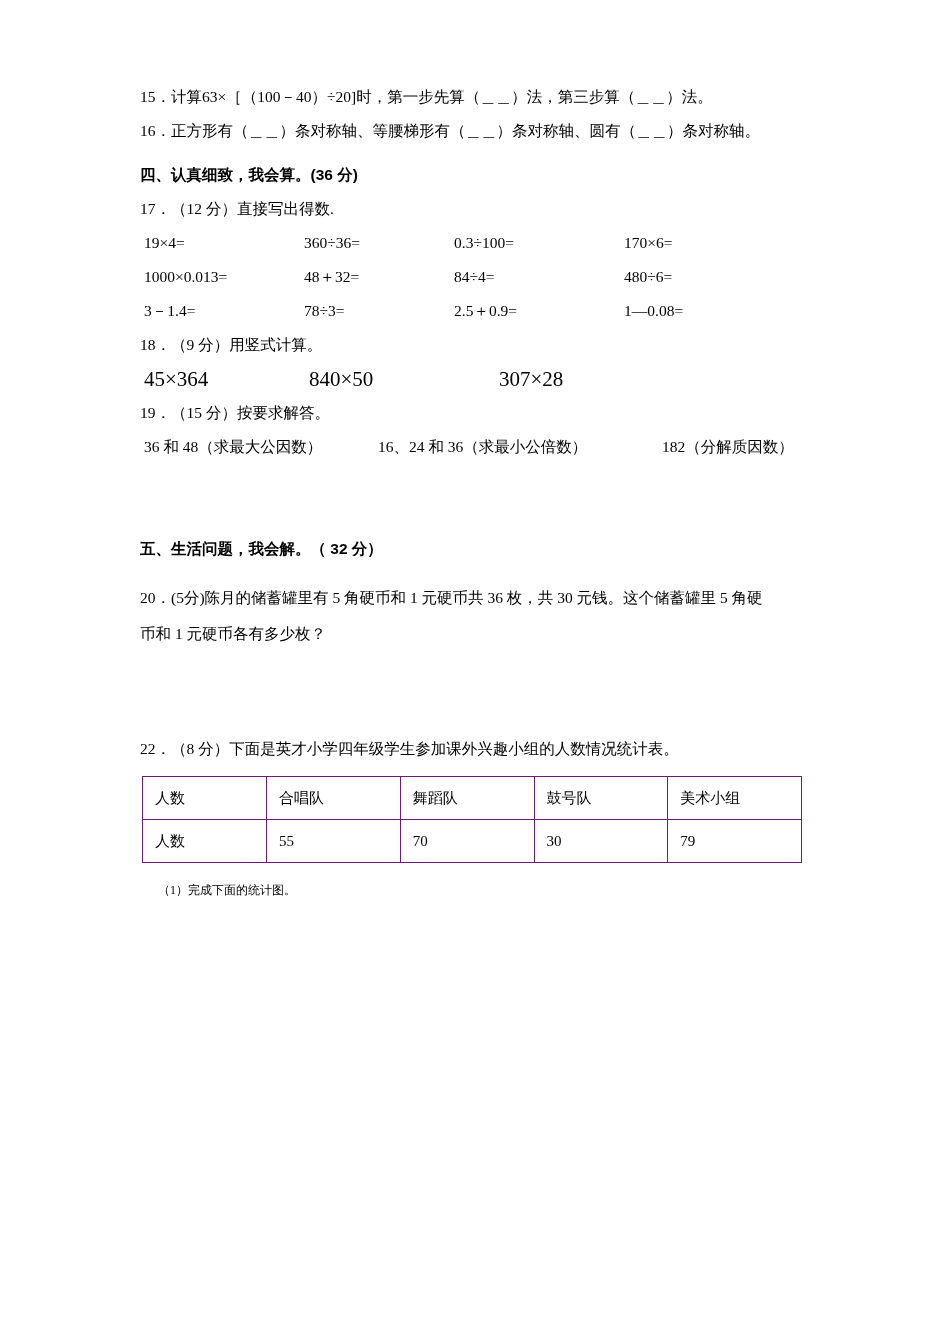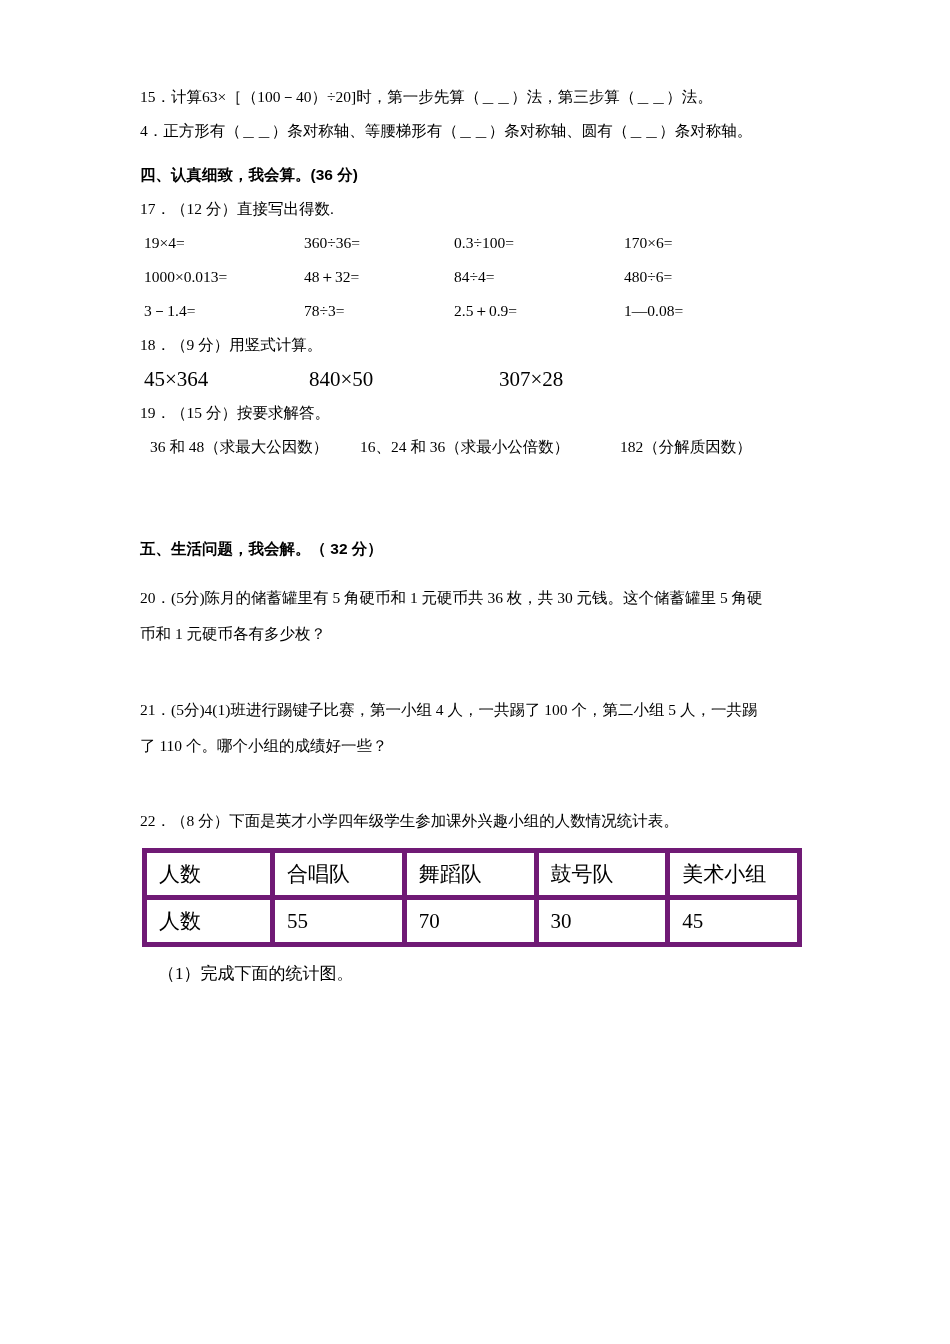--- a/index.html
+++ b/index.html
@@ -45,60 +45,61 @@
     grid-template-columns: 165px 190px 240px;
     font-size: 21px;
     line-height: 34px;
     margin-left: 4px;
   }
   .req-grid {
     display: grid;
     grid-template-columns: 210px 260px 240px;
     font-size: 15.5px;
     line-height: 34px;
-    margin-left: 10px;
+    margin-left: 4px;
+    gap: 24px;
   }
   .spacer-lg { height: 58px; }
   .spacer-md { height: 40px; }
   .spacer-sm { height: 14px; }
   .para-wrap {
     font-size: 15.5px;
     line-height: 36px;
     text-align: justify;
   }
   table.stat {
     border-collapse: collapse;
     width: 660px;
     margin-top: 10px;
     margin-left: 2px;
     table-layout: fixed;
   }
   table.stat td {
-    border: 5px solid #701a75;
+    border: 1px solid #701a75;
     height: 40px;
-    font-size: 21px;
+    font-size: 15px;
     padding-left: 12px;
     vertical-align: middle;
   }
   table.stat td.c0 { width: 110px; }
   .sub-note {
-    font-size: 17px;
+    font-size: 12px;
     line-height: 34px;
     margin-top: 10px;
     margin-left: 18px;
   }
   .nowrap { white-space: nowrap; }
 </style>
 </head>
 <body>
 
 <div class="page">
 
   <div class="q-line nowrap">15．计算63×［（100－40）÷20]时，第一步先算（＿＿）法，第三步算（＿＿）法。</div>
-  <div class="q-line nowrap">4．正方形有（＿＿）条对称轴、等腰梯形有（＿＿）条对称轴、圆有（＿＿）条对称轴。</div>
+  <div class="q-line nowrap">16．正方形有（＿＿）条对称轴、等腰梯形有（＿＿）条对称轴、圆有（＿＿）条对称轴。</div>
 
   <div class="section-head">四、认真细致，我会算。(36 分)</div>
 
   <div class="q-line">17．（12 分）直接写出得数.</div>
 
   <div class="calc-grid">
     <div>19×4=</div>
     <div>360÷36=</div>
     <div>0.3÷100=</div>
     <div>170×6=</div>
@@ -132,43 +133,39 @@
 
   <div class="spacer-sm"></div>
 
   <div class="para-wrap">
     <div>20．(5分)陈月的储蓄罐里有 5 角硬币和 1 元硬币共 36 枚，共 30 元钱。这个储蓄罐里 5 角硬</div>
     <div>币和 1 元硬币各有多少枚？</div>
   </div>
 
   <div class="spacer-md"></div>
 
-  <div class="para-wrap">
-    <div>21．(5分)4(1)班进行踢键子比赛，第一小组 4 人，一共踢了 100 个，第二小组 5 人，一共踢</div>
-    <div>了 110 个。哪个小组的成绩好一些？</div>
-  </div>
 
   <div class="spacer-md"></div>
 
   <div class="q-line">22．（8 分）下面是英才小学四年级学生参加课外兴趣小组的人数情况统计表。</div>
 
   <table class="stat">
     <tbody>
         <tr>
       <td class="c0">人数</td>
       <td>合唱队</td>
       <td>舞蹈队</td>
       <td>鼓号队</td>
       <td>美术小组</td>
     </tr>
     <tr>
       <td class="c0">人数</td>
       <td>55</td>
       <td>70</td>
       <td>30</td>
-      <td>45</td>
+      <td>79</td>
     </tr>
   </tbody>
     </table>
 
   <div class="sub-note">（1）完成下面的统计图。</div>
 
 </div>
 
 </body></html>

